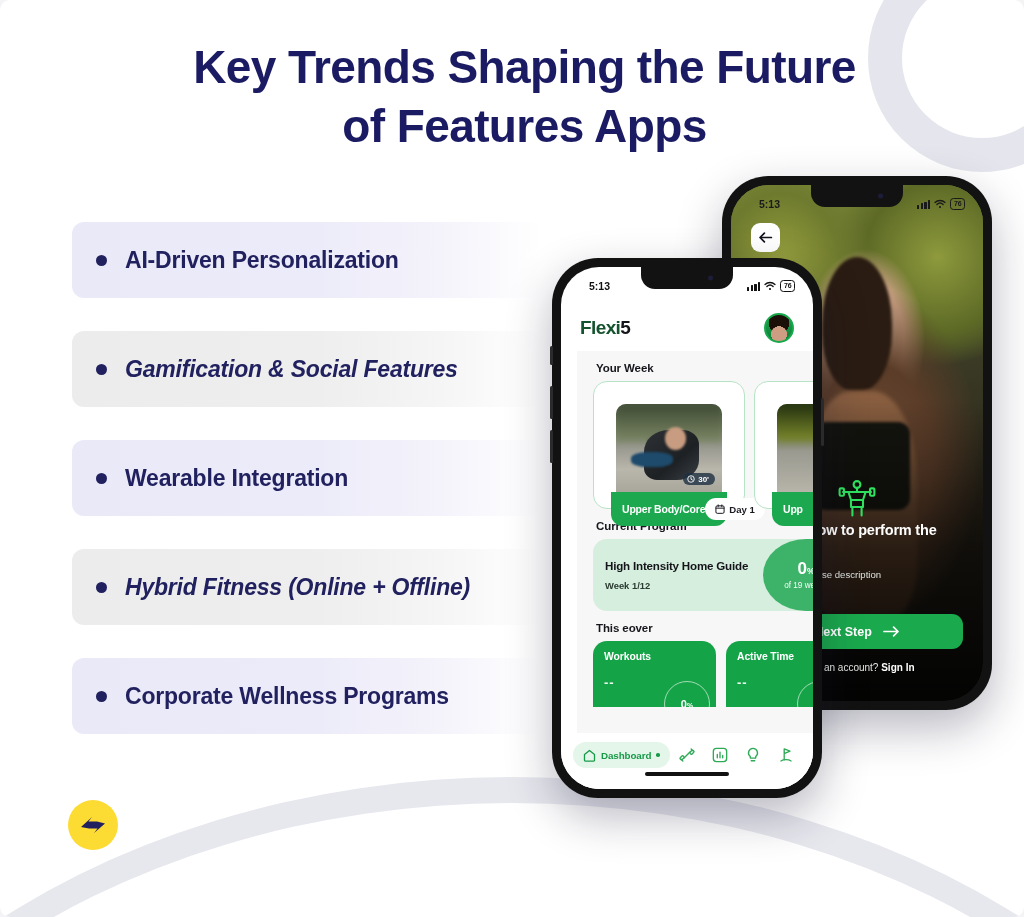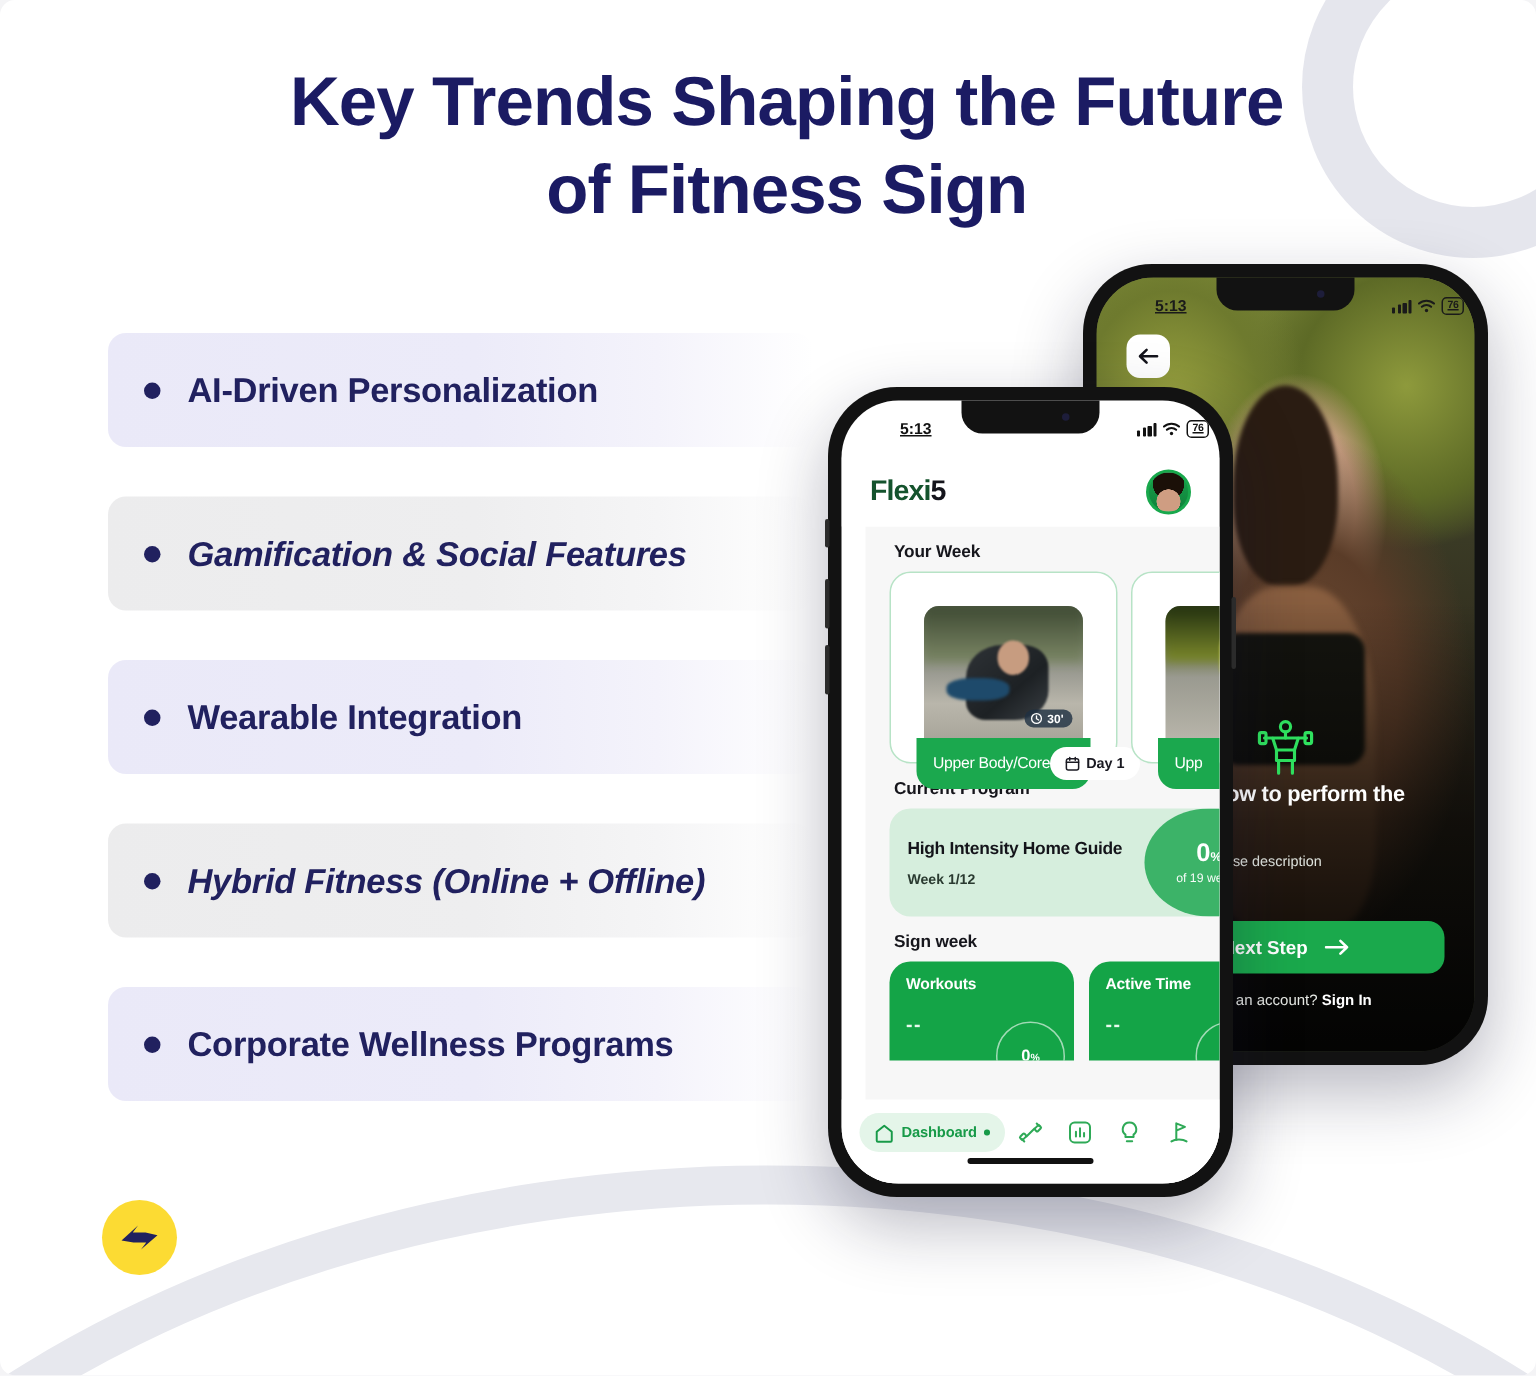--- a/index.html
+++ b/index.html
@@ -142,27 +142,26 @@
     position: absolute;
     right: 22%;
     top: 50%;
     transform: translateY(-50%);
     width: 5px; height: 5px;
     border-radius: 50%;
     background: #1d1d3a;
   }
   .statusbar {
     position: absolute;
-    left: 15px; top: 0;
+    left: 4px; top: 0;
     width: 100%;
     display: flex;
     align-items: center;
     justify-content: space-between;
     z-index: 6;
-    text-decoration: underline;
   }
   .sb-time { font-weight: 700; }
   .sb-right { display: flex; align-items: center; gap: 4px; }
 
   .sig { display: flex; align-items: flex-end; gap: 1.3px; }
   .sig i { display: block; width: 2.4px; background: currentColor; border-radius: .6px; }
   .sig i:nth-child(1){ height: 3.6px; }
   .sig i:nth-child(2){ height: 5.4px; }
   .sig i:nth-child(3){ height: 7.2px; }
   .sig i:nth-child(4){ height: 9px; }
@@ -440,21 +439,21 @@
   .wk-foot {
     height: 34px;
     margin: 0 -5px -5px;
     border-radius: 0 0 12px 12px;
     background: #1ba84e;
     display: flex;
     align-items: center;
     justify-content: space-between;
     padding: 0 5px 0 11px;
   }
-  .wk-name { color: #fff; font-size: 10.5px; font-weight: 400; letter-spacing: -.2px; white-space: nowrap; }
+  .wk-name { color: #fff; font-size: 10.5px; font-weight: 700; letter-spacing: -.2px; white-space: nowrap; }
   .wk-day {
     background: #fff;
     border-radius: 20px;
     height: 22px;
     padding: 0 10px;
     display: flex; align-items: center; gap: 4px;
     font-size: 9.6px;
     font-weight: 700;
     color: #1a1a22;
     white-space: nowrap;
@@ -559,21 +558,21 @@
 </head>
 <body>
 
 <div id="stage">
 
   <div class="deco" id="deco-ring-topright"></div>
   <div class="deco" id="deco-arc-bottom"></div>
 
   <h1 id="headline">
     <span class="ln">Key Trends Shaping the Future</span>
-    <span class="ln">of Fitness Sign</span>
+    <span class="ln">of Features Apps</span>
   </h1>
 
   <div id="trend-list">
     <div class="trend-row tint-lav">
       <span class="bullet"></span>
       <span class="trend-label">AI-Driven Personalization</span>
     </div>
     <div class="trend-row tint-gray">
       <span class="bullet"></span>
       <span class="trend-label">Gamification &amp; Social Features</span>
@@ -757,21 +756,21 @@
             <div id="program-week">Week 1/12</div>
           </div>
           <div id="program-ring">
             <div id="program-pct">
               <span>0</span><sub>%</sub>
             </div>
             <div id="program-of">of 19 weeks</div>
           </div>
         </div>
 
-        <div class="sect-title">Sign week</div>
+        <div class="sect-title">This eover</div>
 
         <div id="stats-row">
           <div class="stat-card">
             <div class="stat-name">Workouts</div>
             <div class="stat-val">--</div>
             <div class="stat-ring">
               <span><span>0</span><sub>%</sub></span>
             </div>
           </div>
           <div class="stat-card">

